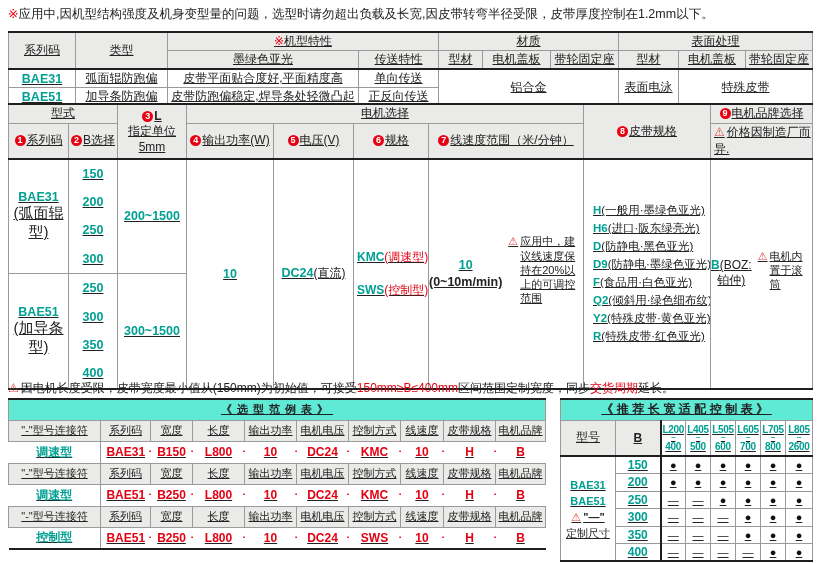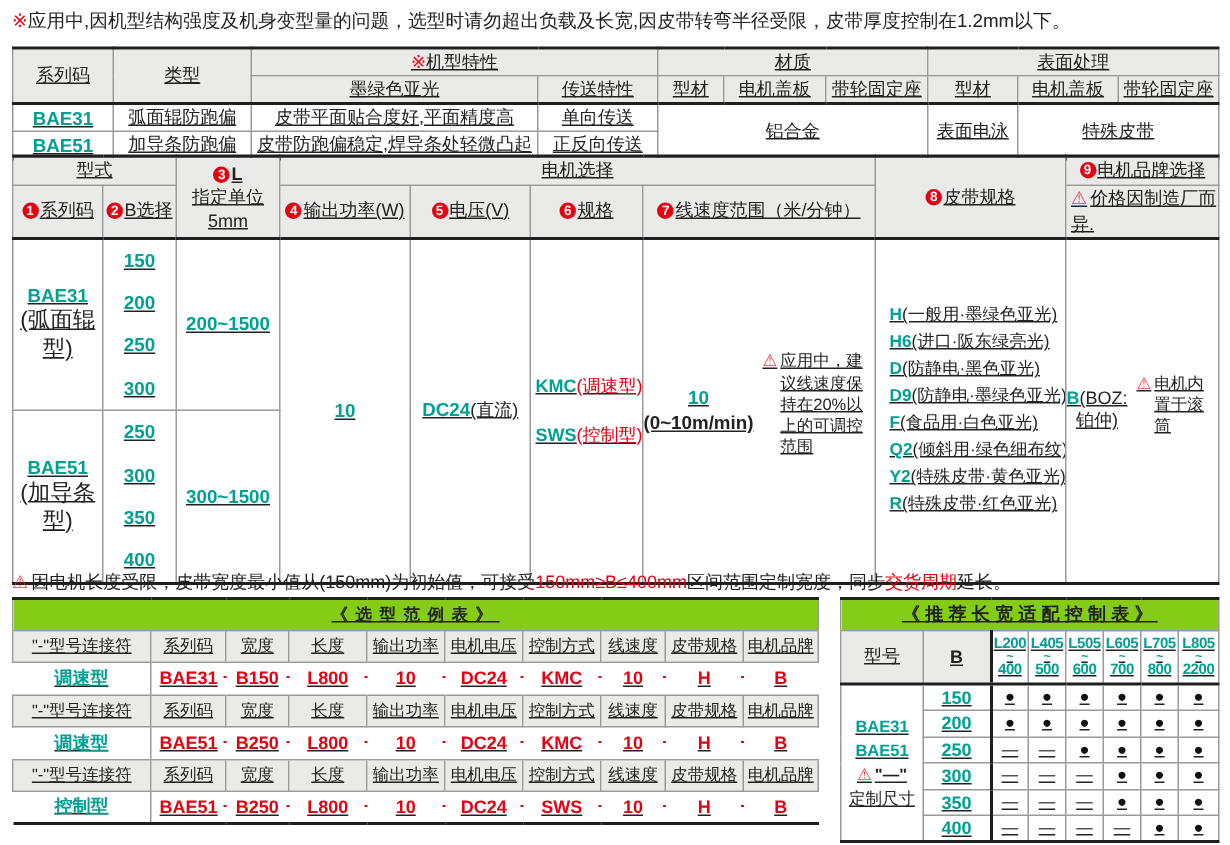--- a/index.html
+++ b/index.html
@@ -49,21 +49,21 @@
               padding:0 4px 7px 6px; color:#222; }
   .beltlist { text-align:left; padding-left:9px; margin:auto 0; }
   .beltlist div { font-size:11.5px; line-height:18px; white-space:nowrap; }
   .spd1 { font-size:12.5px; }
   .spd2 { font-weight:bold; font-size:12.5px; margin-top:3px; }
 
   
   #midnote { top:380px; left:8px; width:806px; font-size:12px; }
 
   
-  .titlebar { background:#84cc16; font-weight:bold; letter-spacing:5px; font-size:12.5px; }
+  .titlebar { background:#5eead4; font-weight:bold; letter-spacing:5px; font-size:12.5px; }
   #ex { top:398px; left:8px; width:537px; }
   #ex td { font-size:11px; padding:0 1px; }
   #ex .th td { height:21px; }
   #ex .dr td { height:22px; border-left:none; border-right:none; }
   #ex .dr td.lbl { border-right:1px solid #9a9a9a; font-size:12px; }
   #ex .dr .pc { position:relative; }
   #ex .part { color:#e60012; font-weight:bold; font-size:12px; }
   #ex .dash { position:absolute; right:-5px; top:50%; transform:translateY(-54%);
               color:#e60012; font-weight:bold; font-size:12px; }
   #ex .titlebar td { height:21px; }
@@ -390,21 +390,21 @@
           <div class="teal">700</div>
         </td>
     <td class="lh hvb">
           <div class="teal">L705</div>
           <div class="tld">~</div>
           <div class="teal">800</div>
         </td>
     <td class="lh hvb">
           <div class="teal">L805</div>
           <div class="tld">~</div>
-          <div class="teal">2200</div>
+          <div class="teal">2600</div>
         </td>
   </tr>
   <tr class="dr">
     <td rowspan="6" class="mcell">
       <div class="teal">BAE31</div>
       <div class="teal">BAE51</div>
       <div><span class="warn">⚠</span><span style="font-weight:bold">"—"</span></div>
       <div>定制尺寸</div>
     </td>
     <td class="teal bcol">150</td>

